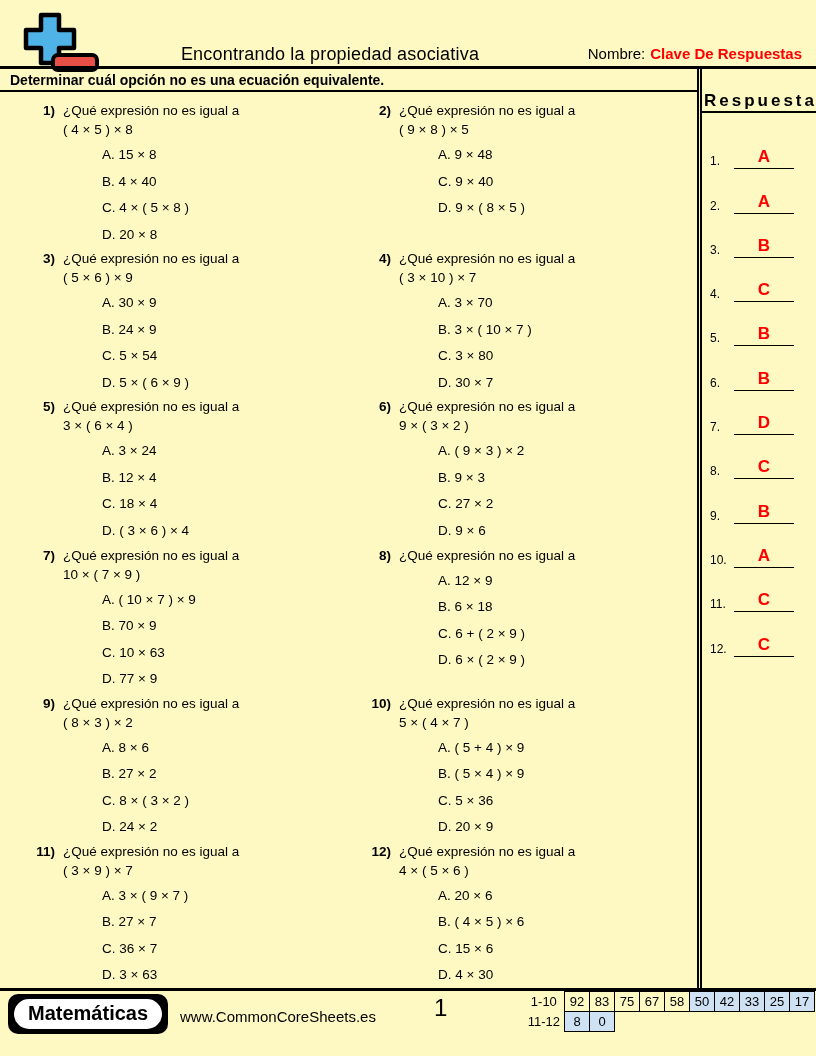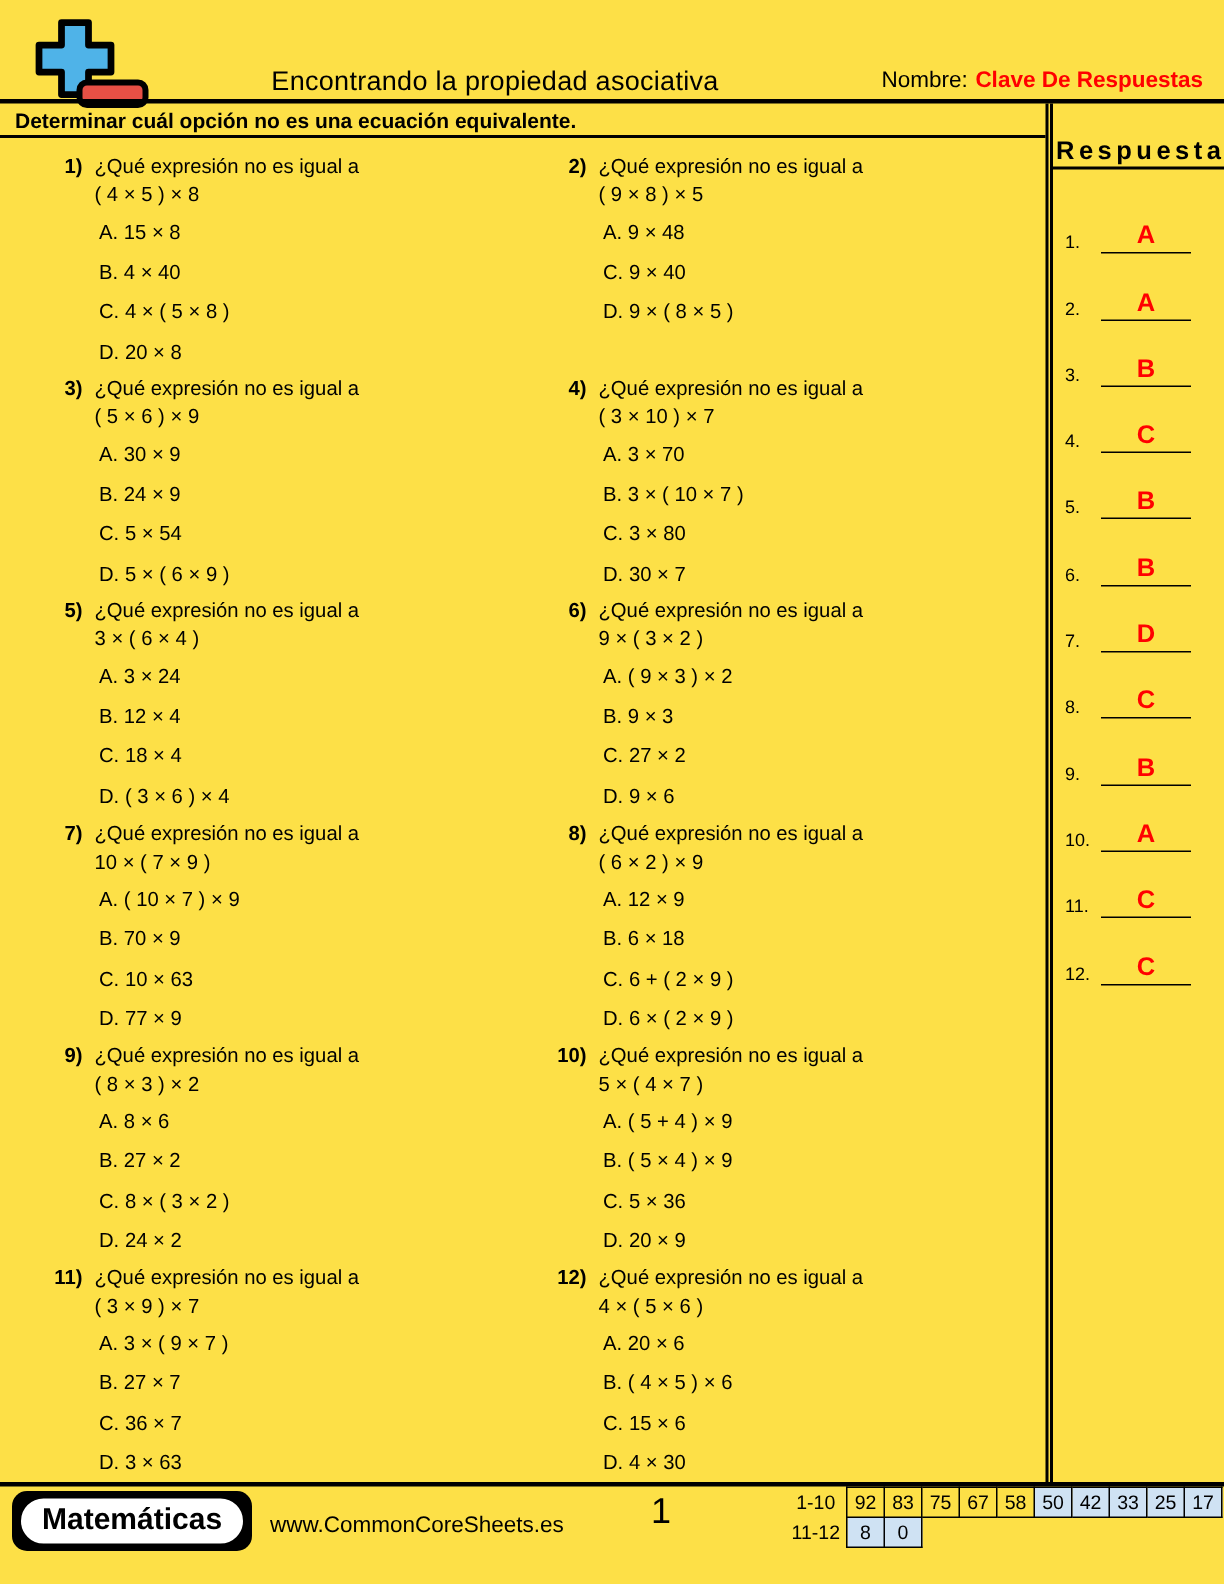--- a/index.html
+++ b/index.html
@@ -1,17 +1,17 @@
 <!DOCTYPE html>
 <html><head>
 <meta charset="utf-8">
 <style>
   html,body{margin:0;padding:0;background:#fff;}
   .page{
-    position:relative;width:816px;height:1056px;margin:0 auto;background:#fde047;
+    position:relative;width:816px;height:1056px;margin:0 auto;background:#fef9c3;
     font-family:"Liberation Sans",sans-serif;color:#000;overflow:hidden;
   }
   
   .logo{position:absolute;left:16px;top:10px;width:84px;height:64px;}
   .page-title{
     position:absolute;left:0;top:44px;width:660px;text-align:center;
     font-size:18px;letter-spacing:.2px;
   }
   .name-field{position:absolute;right:14px;top:45px;font-size:15px;white-space:nowrap;}
   .name-field .red{color:#ff0000;font-weight:bold;margin-left:5px;}
@@ -23,21 +23,21 @@
   #questions{
     position:absolute;left:0;top:93px;width:697px;
     display:grid;grid-template-columns:336px 1fr;grid-auto-rows:148.2px;
   }
   .q{padding:8px 0 0 33px;font-size:13.5px;}
   .q-head{line-height:19px;display:flex;}
   .q-num{font-weight:bold;min-width:22px;text-align:right;margin-right:8px;white-space:nowrap;}
   .q-prompt{white-space:nowrap;}
   .q-expr{line-height:19px;margin-left:30px;white-space:nowrap;}
   .q-opts{margin-top:3px;margin-left:33px;}
-  .q-opt{line-height:26.5px;white-space:nowrap;}
+  .q-opt{line-height:26.5px;white-space:nowrap;margin-left:36px;}
   
   .answers{
     position:absolute;left:697px;top:69px;right:0;bottom:66px;
     border-left:5px double #000;
   }
   .answers-title{
     margin:22px auto 0;width:fit-content;font-size:17px;font-weight:bold;
     letter-spacing:3px;border-bottom:2px solid #000;padding:0 2px 0 2px;
   }
   #answers-list{margin-top:12px;}
@@ -182,21 +182,20 @@
           <div class="q-opt">C. 10 × 63</div>
           <div class="q-opt">D. 77 × 9</div>
         </div>
     </div>
 
     <div class="q">
       <div class="q-head">
         <span class="q-num">8)</span>
         <span class="q-prompt">¿Qué expresión no es igual a</span>
       </div>
-      <div class="q-expr">( 6 × 2 ) × 9</div>
       <div class="q-opts">
           <div class="q-opt">A. 12 × 9</div>
           <div class="q-opt">B. 6 × 18</div>
           <div class="q-opt">C. 6 + ( 2 × 9 )</div>
           <div class="q-opt">D. 6 × ( 2 × 9 )</div>
         </div>
     </div>
 
     <div class="q">
       <div class="q-head">

